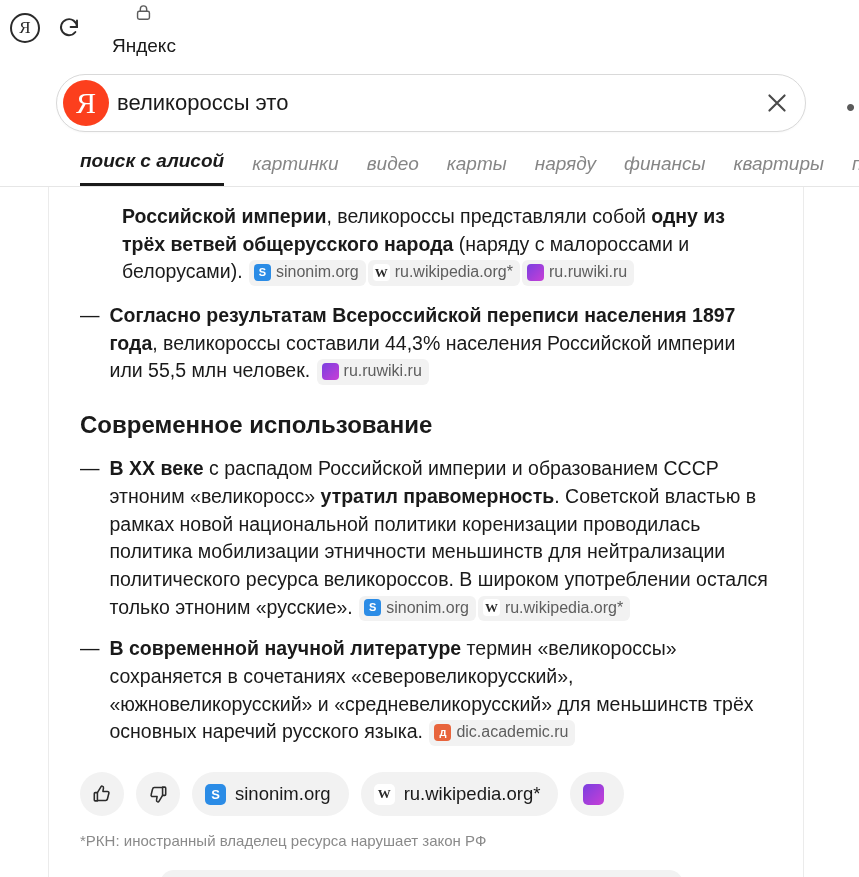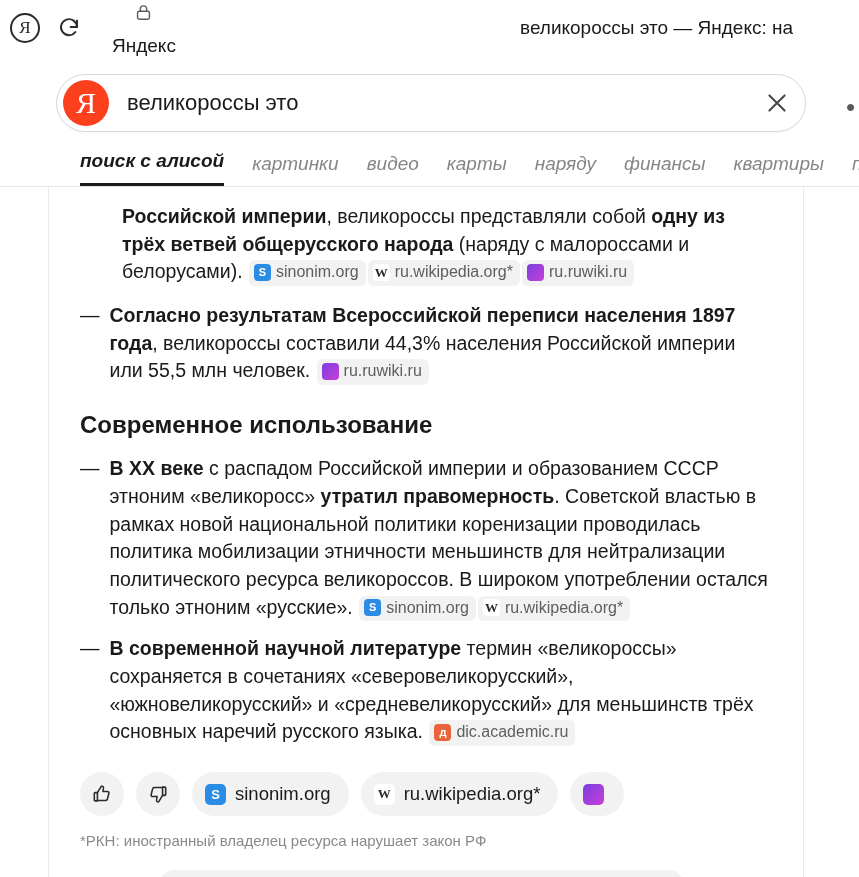--- a/index.html
+++ b/index.html
@@ -90,21 +90,21 @@
     font-family: "Liberation Serif", serif;
     font-size: 30px;
     flex: 0 0 auto;
   }
   .search-input {
     flex: 1 1 auto;
     border: none;
     outline: none;
     font-size: 22px;
     color: #1a1a1a;
-    padding-left: 18px;
+    padding-left: 8px;
     background: transparent;
     font-family: "Liberation Sans", sans-serif;
   }
   .clear-btn {
     width: 40px; height: 40px;
     display: flex; align-items: center; justify-content: center;
     color: #4a4a4a;
     cursor: pointer;
     flex: 0 0 auto;
   }
@@ -294,21 +294,20 @@
     <div class="addr-pill">
       <div class="lock-box">
         <svg width="19" height="19" viewBox="0 0 24 24" fill="none" stroke="currentColor" stroke-width="1.8">
           <rect x="4.5" y="10.5" width="15" height="10" rx="2.2"></rect>
           <path d="M8 10.5V7.6a4 4 0 0 1 8 0v2.9"></path>
         </svg>
       </div>
       <span class="site-name">Яндекс</span>
     </div>
   </div>
-  <div class="tab-title">великороссы это — Яндекс: на</div>
 </div>
 
 <div class="search-wrap">
   <div class="search-box">
     <div class="ya-logo">Я</div>
     <input class="search-input" type="text" value="великороссы это" style="">
     <div class="clear-btn">
       <svg width="28" height="28" viewBox="0 0 24 24" fill="none" stroke="currentColor" stroke-width="1.8" stroke-linecap="round">
         <path d="M5.5 5.5l13 13M18.5 5.5l-13 13"></path>
       </svg>

